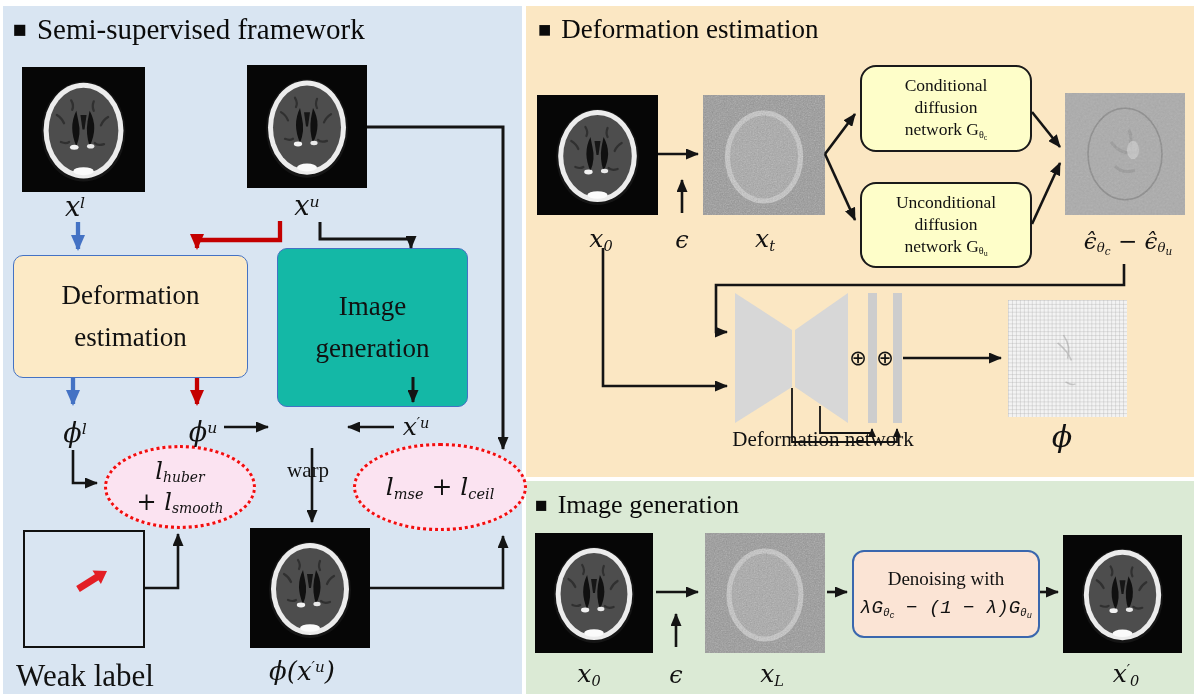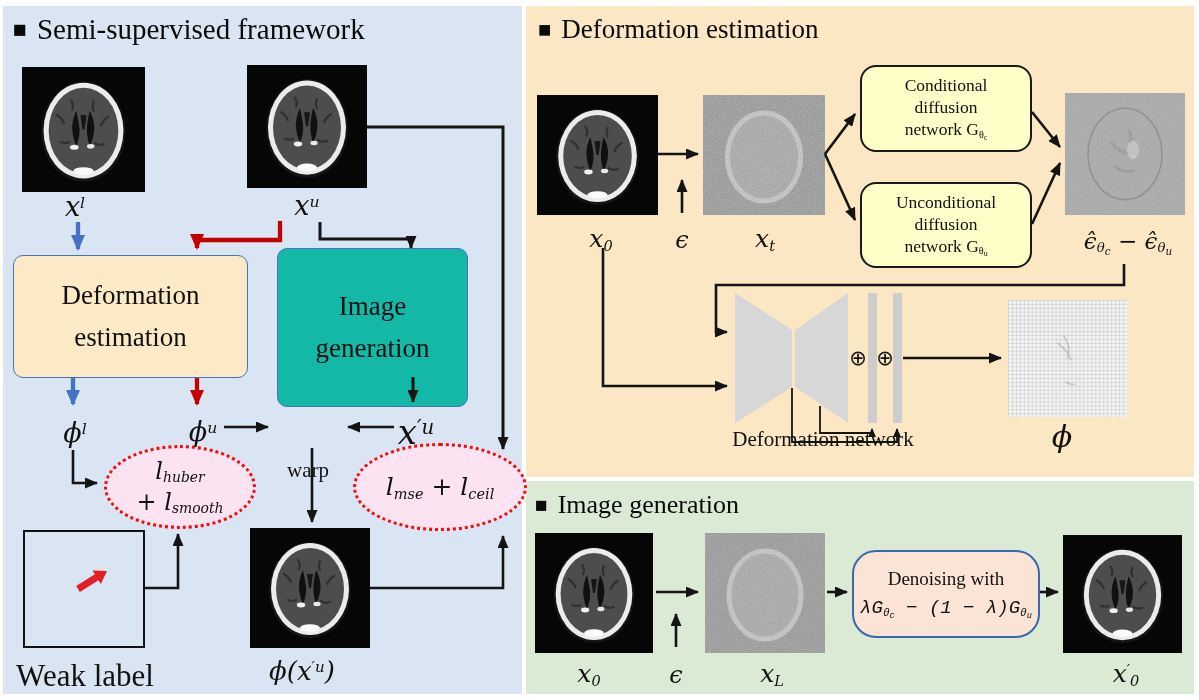--- a/index.html
+++ b/index.html
@@ -266,21 +266,21 @@
   <div class="box" style="left:860px;top:65px;width:172px;height:87px;background:#FEFEC9;border:2px solid #1a1a1a;border-radius:16px;font-size:17.5px;line-height:1.27;">
     <span>Conditional</span>
     <span>diffusion</span>
     <span>network G<sub>θ<sub>c</sub></sub></span>
   </div>
   <div class="box" style="left:860px;top:182px;width:172px;height:86px;background:#FEFEC9;border:2px solid #1a1a1a;border-radius:16px;font-size:17.5px;line-height:1.27;">
     <span>Unconditional</span>
     <span>diffusion</span>
     <span>network G<sub>θ<sub>u</sub></sub></span>
   </div>
-  <div class="box" style="left:852px;top:550px;width:188px;height:88px;background:#FBE4D5;border:2.5px solid #3A67AE;border-radius:24px;font-size:19px;line-height:1.5;">
+  <div class="box" style="left:852px;top:550px;width:188px;height:88px;background:#FBE4D5;border:2.5px solid #3A67AE;border-radius:12px;font-size:19px;line-height:1.5;">
     <span>Denoising with</span>
     <span style="font-family:Liberation Mono, monospace;font-style:italic;">λG<sub>θ<sub>c</sub></sub> − (1 − λ)G<sub>θ<sub>u</sub></sub></span>
   </div>
   <div class="box" style="left:23px;top:530px;width:122px;height:118px;border:2.5px solid #111;border-radius:0;"></div>
 
   <div class="ellipse" style="left:104px;top:445px;width:152px;height:84px;font-size:24px;line-height:1.3;">
     <span>l<sub>huber</sub></span>
     <span>+ l<sub>smooth</sub></span>
   </div>
   <div class="ellipse" style="left:353px;top:443px;width:174px;height:88px;font-size:25px;">
@@ -343,21 +343,21 @@
     <line class="ln" x1="1040" y1="592" x2="1058" y2="592" marker-end="url(#m-b)"></line>
 
     <polygon points="76.2,586 94.9,574.2 92.5,570.4 107,571 100.9,584 98.5,580.2 79.8,592" fill="#E31E25"></polygon>
   </svg>
 
   <div class="mathlbl" style="left:75px;top:191px;font-size:27px;">x<sup>l</sup></div>
   <div class="mathlbl" style="left:307px;top:190px;font-size:27px;">x<sup>u</sup></div>
   <div class="mathlbl" style="left:75px;top:417px;font-size:27px;">ϕ<sup>l</sup></div>
   <div class="mathlbl" style="left:203px;top:416px;font-size:27px;">ϕ<sup>u</sup></div>
   <div class="mathlbl plain" style="left:308px;top:414px;font-size:21px;margin-top:44px;">warp</div>
-  <div class="mathlbl" style="left:416px;top:412px;font-size:34px;text-align:right;">x<sup>′u</sup></div>
+  <div class="mathlbl" style="left:416px;top:412px;font-size:25px;text-align:right;">x<sup>′u</sup></div>
   <div class="mathlbl" style="left:302px;top:656px;font-size:26px;">ϕ(x<sup>′u</sup>)</div>
   <div class="mathlbl plain" style="left:85px;top:658px;font-size:31px;">Weak label</div>
 
   <div class="mathlbl" style="left:601px;top:224px;font-size:25px;">x<sub>0</sub></div>
   <div class="mathlbl" style="left:682px;top:226px;font-size:24px;">ϵ</div>
   <div class="mathlbl" style="left:765px;top:224px;font-size:25px;">x<sub>t</sub></div>
   <div class="mathlbl" style="left:1128px;top:228px;font-size:23px;">ϵ̂<sub>θ<sub>c</sub></sub> − ϵ̂<sub>θ<sub>u</sub></sub></div>
   <div class="mathlbl" style="left:1062px;top:419px;font-size:30px;">ϕ</div>
   <div class="mathlbl plain" style="left:823px;top:427px;font-size:21px;">Deformation network</div>
   <div class="oplus" style="left:858px;top:358px;">⊕</div>

